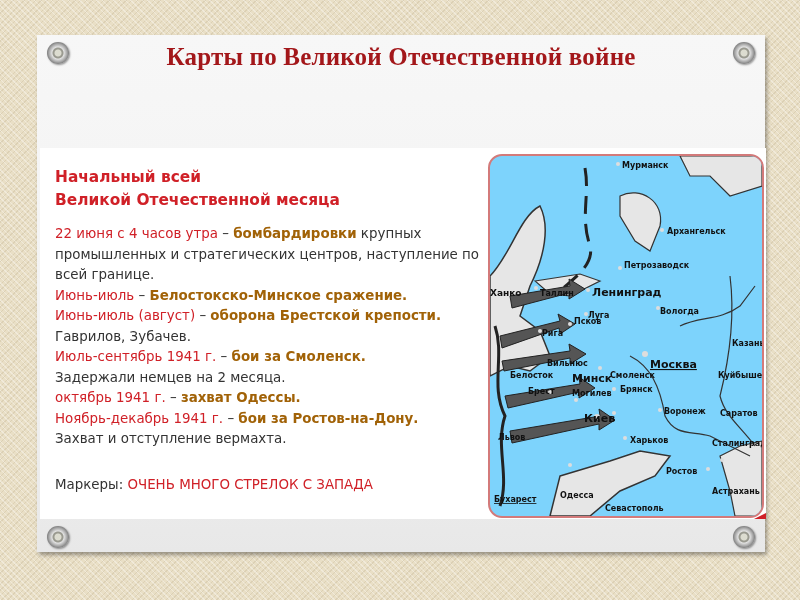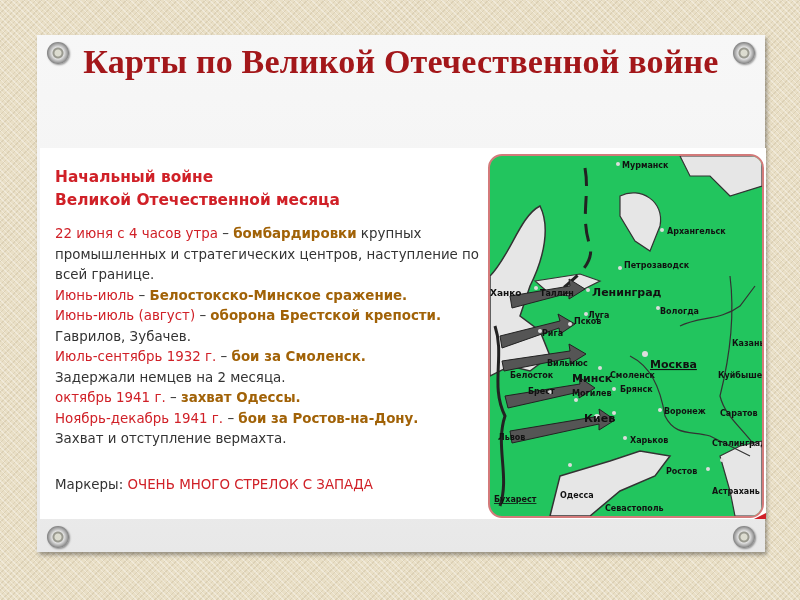--- a/index.html
+++ b/index.html
@@ -25,21 +25,21 @@
       border-radius: 50%;
       background: radial-gradient(circle at 50% 50%, #dcdcd0 0 3px, #9a9a90 4px 5px, #e2e2e2 6px, #a8a8a8 9px, #7d7d7d 11px);
       box-shadow: 1px 1px 2px rgba(0,0,0,0.4);
     }
     .title {
       position: absolute;
       left: 0; right: 0; top: 8px;
       text-align: center;
       font-family: "Liberation Serif", serif;
       font-weight: bold;
-      font-size: 34px;
+      font-size: 25px;
       color: #a3171a;
       letter-spacing: 0.2px;
     }
     .content-card {
       position: absolute;
       left: 40px; top: 148px;
       width: 726px; height: 371px;
       background: #ffffff;
     }
     .text-block {
@@ -60,21 +60,21 @@
     .gap { height: 12px; }
     .red { color: #d02027; font-weight: normal; }
     .dark { color: #a16207; font-weight: bold; }
     .markers-line { margin-top: 25px; }
     .map-frame {
       position: absolute;
       left: 448px; top: 6px;
       width: 276px; height: 364px;
       border: 2px solid #d37a7a;
       border-radius: 14px;
-      background: #22c55e;
+      background: #7dd3fc;
       overflow: hidden;
     }
     .map-frame svg { display: block; }
     .corner-tab {
       position: absolute;
       right: 0; bottom: 0;
       width: 0; height: 0;
       border-left: 12px solid transparent;
       border-bottom: 6px solid #d02027;
     }
@@ -86,28 +86,28 @@
 <div class="slide">
   <div class="grommet" style="left:10px; top:7px;"></div>
   <div class="grommet" style="left:696px; top:7px;"></div>
   <div class="grommet" style="left:10px; top:491px;"></div>
   <div class="grommet" style="left:696px; top:491px;"></div>
   <div class="title">Карты по Великой Отечественной войне</div>
 </div>
 
 <div class="content-card">
   <div class="text-block">
-    <div class="heading">Начальный войне</div>
+    <div class="heading">Начальный всей</div>
     <div class="heading">Великой Отечественной месяца</div>
     <div class="gap"></div>
 
     <div><span class="red">22 июня с 4 часов утра</span><span> – </span><span class="dark">бомбардировки</span><span> крупных промышленных и стратегических центров, наступление по всей границе.</span></div>
     <div><span class="red">Июнь-июль</span><span> – </span><span class="dark">Белостокско-Минское сражение.</span><span></span></div>
     <div><span class="red">Июнь-июль (август)</span><span> – </span><span class="dark">оборона Брестской крепости.</span><span> Гаврилов, Зубачев.</span></div>
-    <div><span class="red">Июль-сентябрь 1932 г.</span><span> – </span><span class="dark">бои за Смоленск.</span><span></span></div>
+    <div><span class="red">Июль-сентябрь 1941 г.</span><span> – </span><span class="dark">бои за Смоленск.</span><span></span></div>
     <div><span>Задержали немцев на 2 месяца.</span></div>
     <div><span class="red">октябрь 1941 г.</span><span> – </span><span class="dark">захват Одессы.</span><span></span></div>
     <div><span class="red">Ноябрь-декабрь 1941 г.</span><span> – </span><span class="dark">бои за Ростов-на-Дону.</span><span></span></div>
     <div><span>Захват и отступление вермахта.</span></div>
 
     <div class="markers-line"><span>Маркеры: </span><span class="red">ОЧЕНЬ МНОГО СТРЕЛОК С ЗАПАДА</span></div>
   </div>
 
   <div class="map-frame">
     <svg width="272" height="360" viewBox="0 0 272 360">

